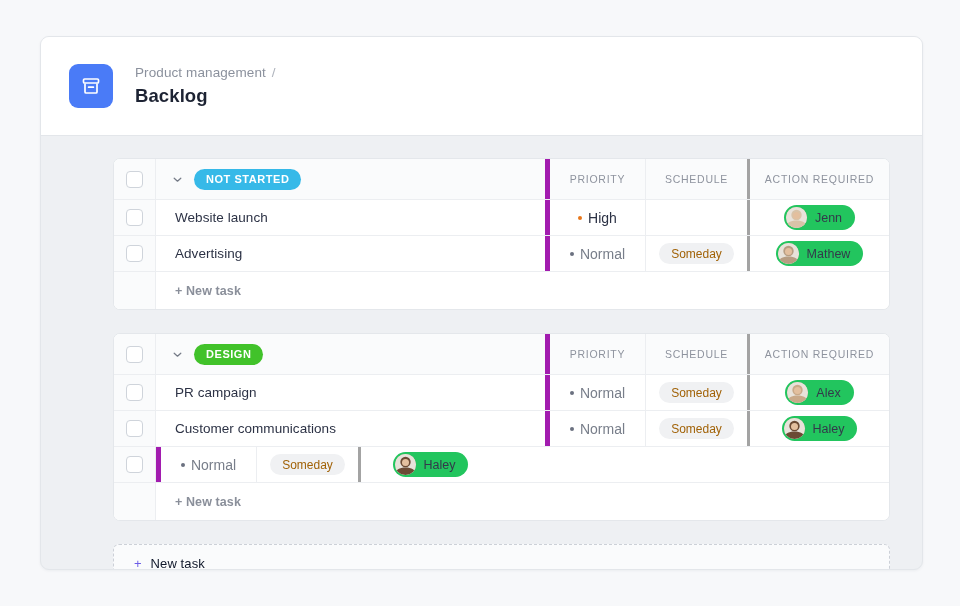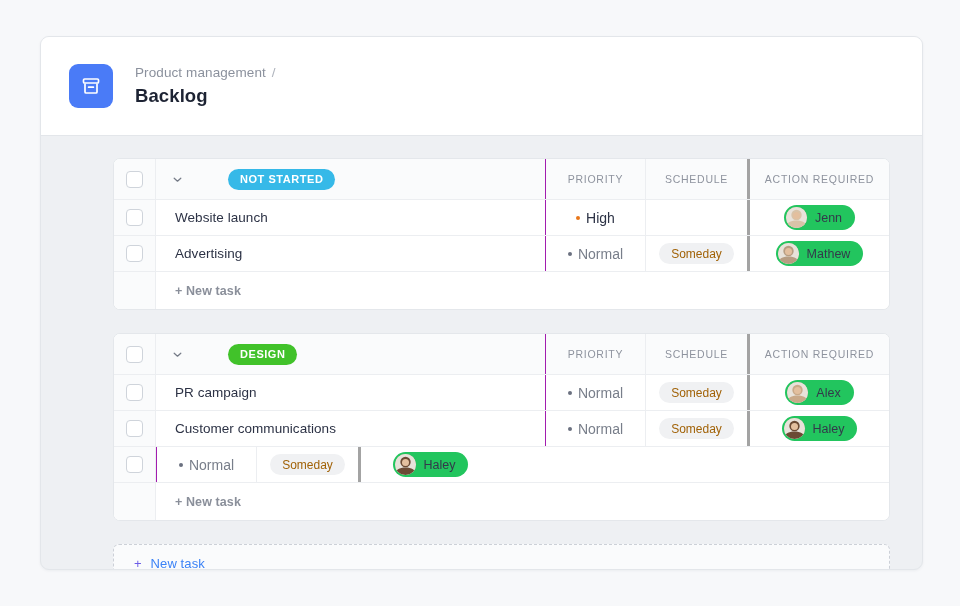--- a/index.html
+++ b/index.html
@@ -108,26 +108,25 @@
     border-radius: 4px;
     background: #fff;
   }
 
   .cell-name {
     flex: 1 1 auto;
     min-width: 0;
     display: flex;
     align-items: center;
     padding-left: 19px;
-    gap: 34px;
   }
   .cell-priority {
     width: 100px;
     flex: none;
-    border-left: 1px solid #a21caf;
+    border-left: 5px solid #a21caf;
     display: flex;
     align-items: center;
     justify-content: center;
   }
   .cell-schedule {
     width: 102px;
     flex: none;
     border-left: 1px solid #eceef1;
     display: flex;
     align-items: center;
@@ -265,21 +264,21 @@
     display: flex;
     align-items: center;
     padding-left: 20px;
   }
   .newtask-block .plus {
     color: #6b5ce7;
     font-size: 13px;
     margin-right: 9px;
   }
   .newtask-block .txt {
-    color: #3b82f6;
+    color: #0f172a;
     font-size: 13px;
     letter-spacing: .1px;
     text-align: right;
   }
 </style>
 </head>
 <body>
 
 <div class="page">
   <div class="card">

